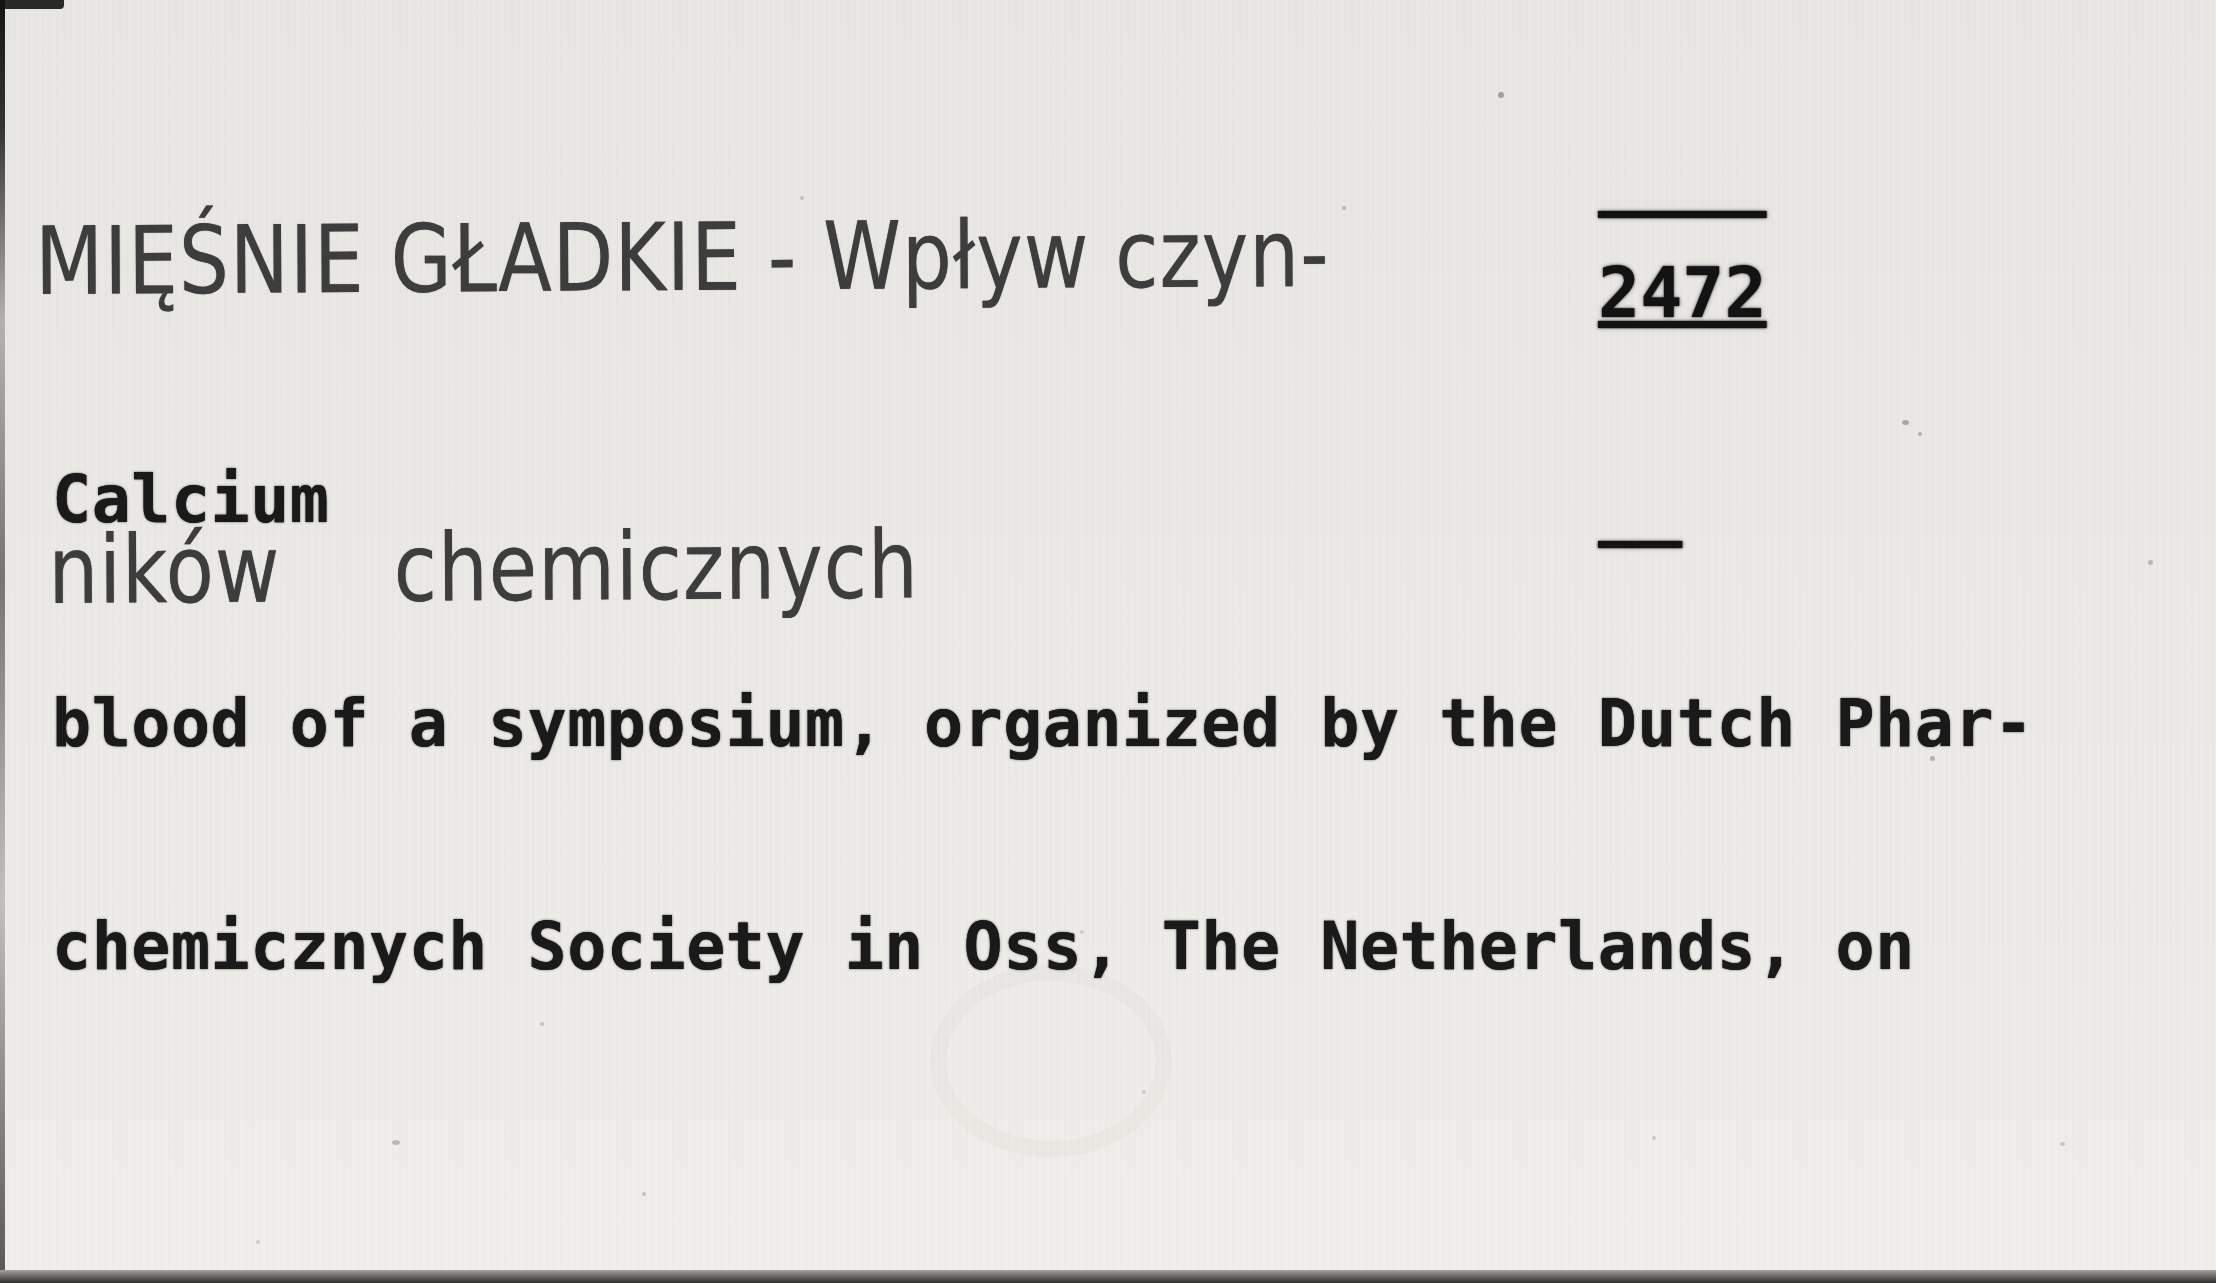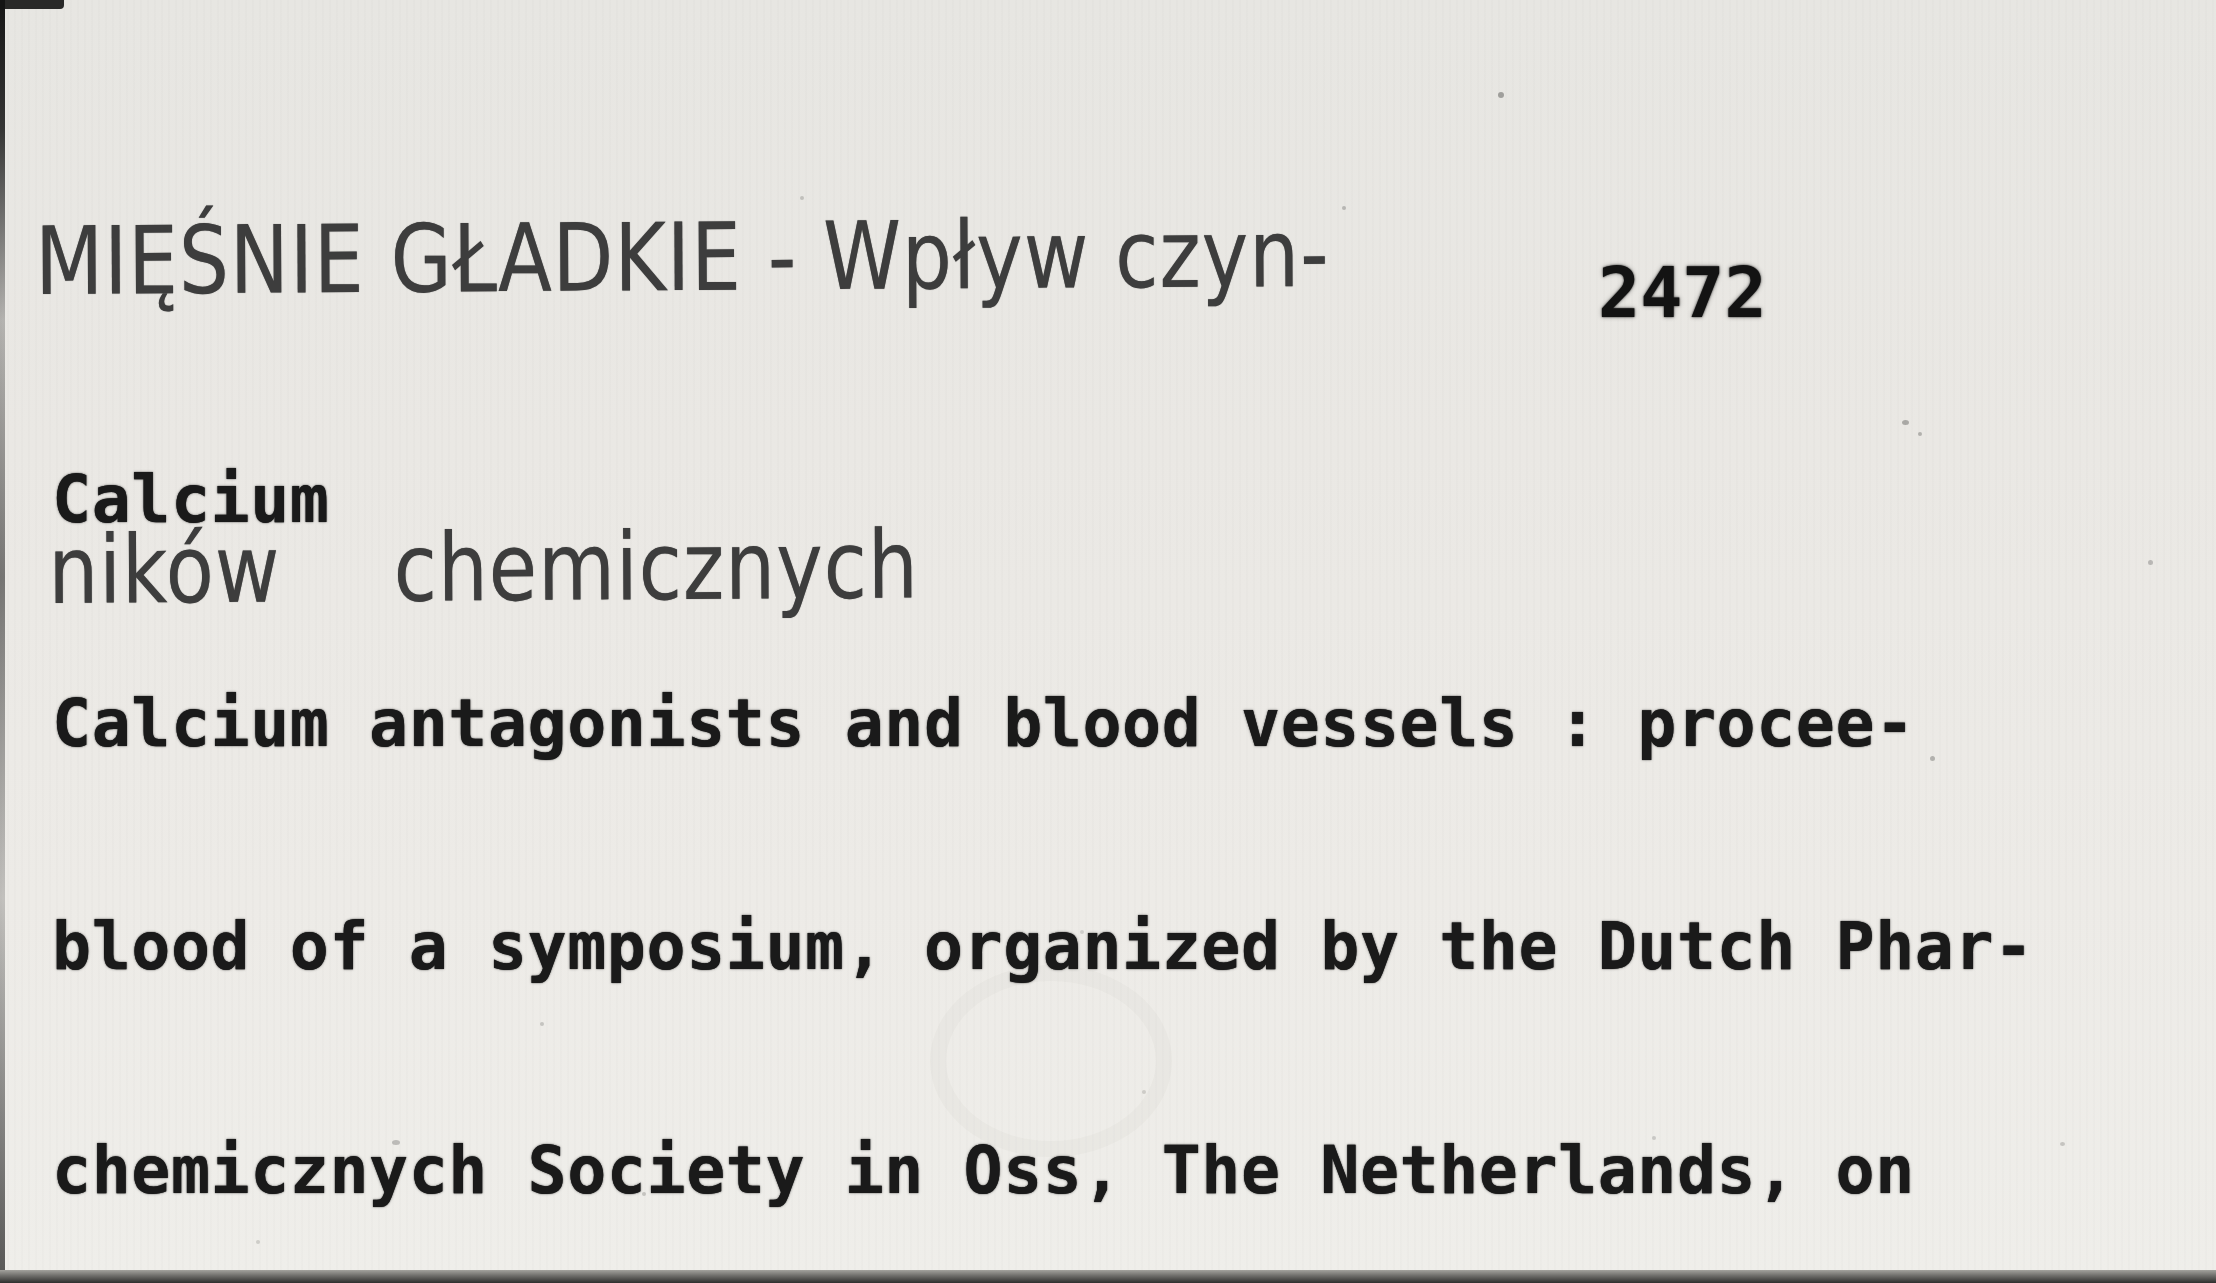--- a/index.html
+++ b/index.html
@@ -80,20 +80,21 @@
     position: absolute;
     left: 1598px;
     top: 18px;
     font-family: "DejaVu Sans Mono", "Liberation Mono", monospace;
     font-weight: bold;
     font-size: 70px;
     line-height: 110px;
     color: #131313;
     text-shadow: 0 0 2px rgba(0,0,0,0.85), 0 0 5px rgba(0,0,0,0.3);
     white-space: pre;
+    text-decoration: underline;
   }
 
   
   .typed-body {
     position: absolute;
     left: 52px;
     top: 314px;
     font-family: "DejaVu Sans Mono", "Liberation Mono", monospace;
     font-weight: bold;
     font-size: 65px;
@@ -135,21 +136,20 @@
     <div class="hw-line1">MIĘŚNIE GŁADKIE - Wpływ czyn-</div>
     <div class="hw-line2">ników chemicznych</div>
   </div>
 
   <div class="accession">
     <div>2472</div>
   </div>
 
   <div class="typed-body">
     <div class="entry-line">Calcium</div>
-    <div class="entry-line">Calcium antagonists and blood vessels : procee-</div>
     <div class="entry-line">blood of a symposium, organized by the Dutch Phar-</div>
     <div class="entry-line">chemicznych Society in Oss, The Netherlands, on</div>
     
     
     
     
     
   </div>
 
 </div>

